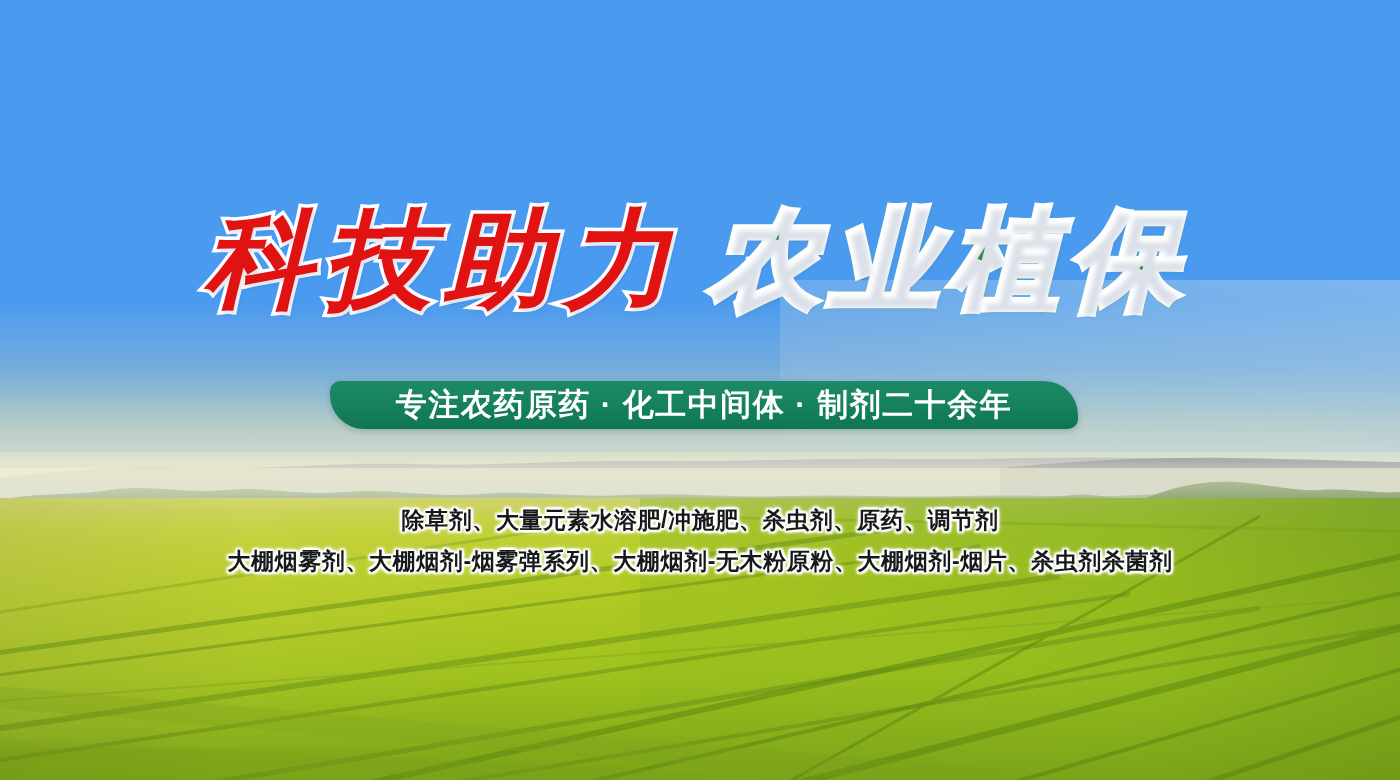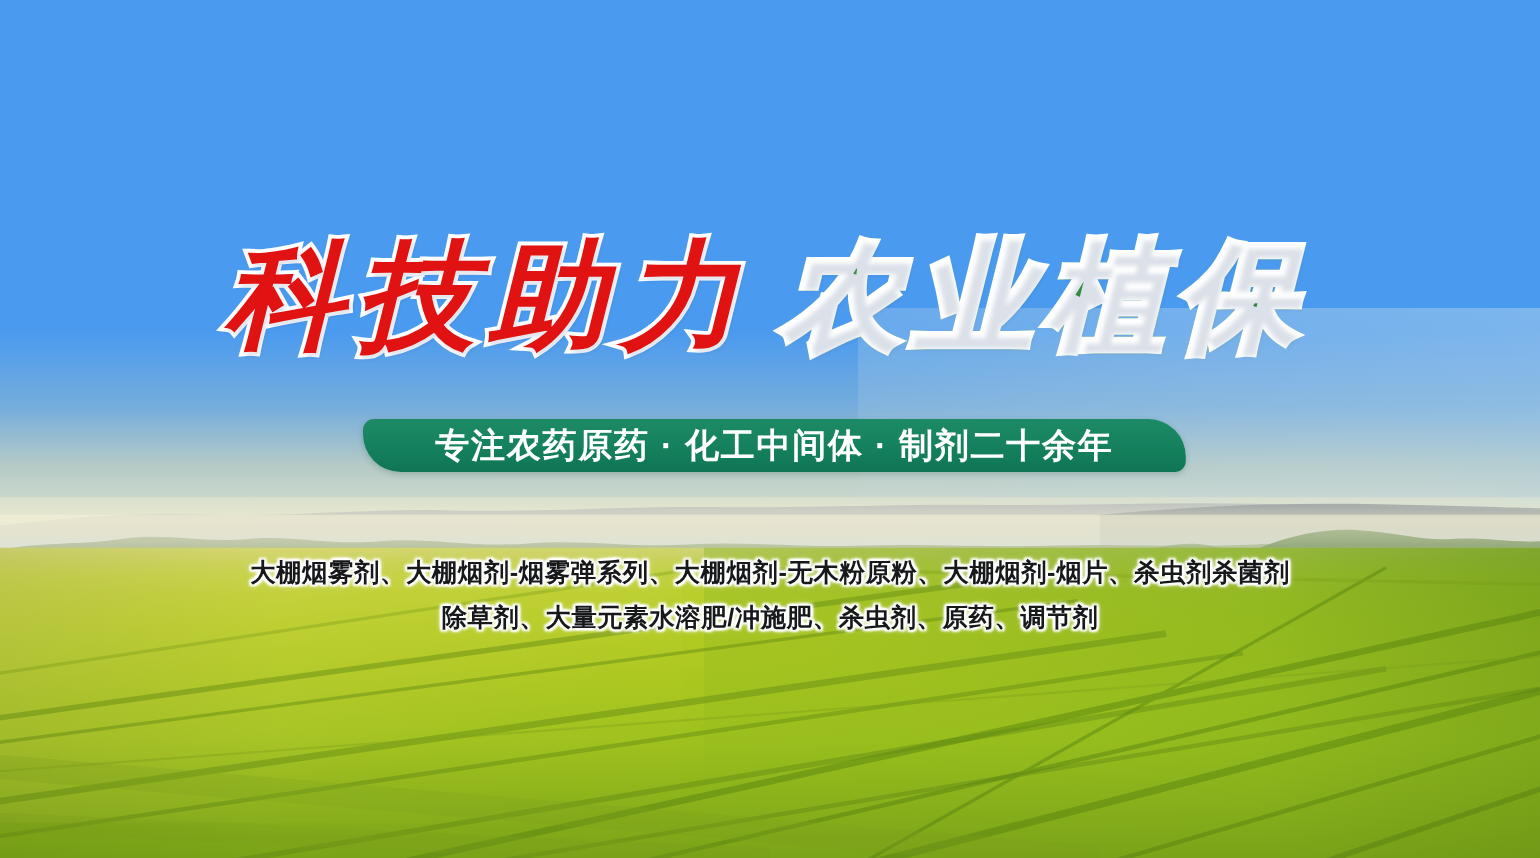--- a/index.html
+++ b/index.html
@@ -143,21 +143,21 @@
     position:absolute; left:0; top:498px; width:1400px; height:282px;
     background:
       linear-gradient(to bottom, rgba(90,120,20,0) 62%, rgba(80,110,16,0.22) 100%),
       linear-gradient(to right, rgba(70,100,14,0.12) 0%, rgba(0,0,0,0) 18%, rgba(0,0,0,0) 82%, rgba(70,100,14,0.14) 100%);
     pointer-events:none;
   }
 
   
   .title-row {
     position:absolute;
-    left:0; top:215px;
+    left:0; top:205px;
     width:1382px;
     text-align:center;
     white-space:nowrap;
     line-height:1;
   }
   .title-char {
     display:inline-block;
     font-family:"DejaVu Serif","Liberation Serif",serif;
     font-size:108px;
     font-weight:bold;
@@ -320,17 +320,17 @@
 
   <div class="title-row">
     <span class="title-char title-red">科</span><span class="title-char title-red">技</span><span class="title-char title-red">助</span><span class="title-char title-red">力</span><span class="title-gap"></span><span class="title-char title-green">农</span><span class="title-char title-green">业</span><span class="title-char title-green">植</span><span class="title-char title-green">保</span>
   </div>
 
   <div class="subtitle-pill">
     <span class="subtitle-text">专注农药原药 · 化工中间体 · 制剂二十余年</span>
   </div>
 
   <div class="products">
+    <div class="product-line">除草剂、大量元素水溶肥/冲施肥、杀虫剂、原药、调节剂</div>
     <div class="product-line">大棚烟雾剂、大棚烟剂-烟雾弹系列、大棚烟剂-无木粉原粉、大棚烟剂-烟片、杀虫剂杀菌剂</div>
-    <div class="product-line">除草剂、大量元素水溶肥/冲施肥、杀虫剂、原药、调节剂</div>
   </div>
 
 </div>
 
 </body></html>

